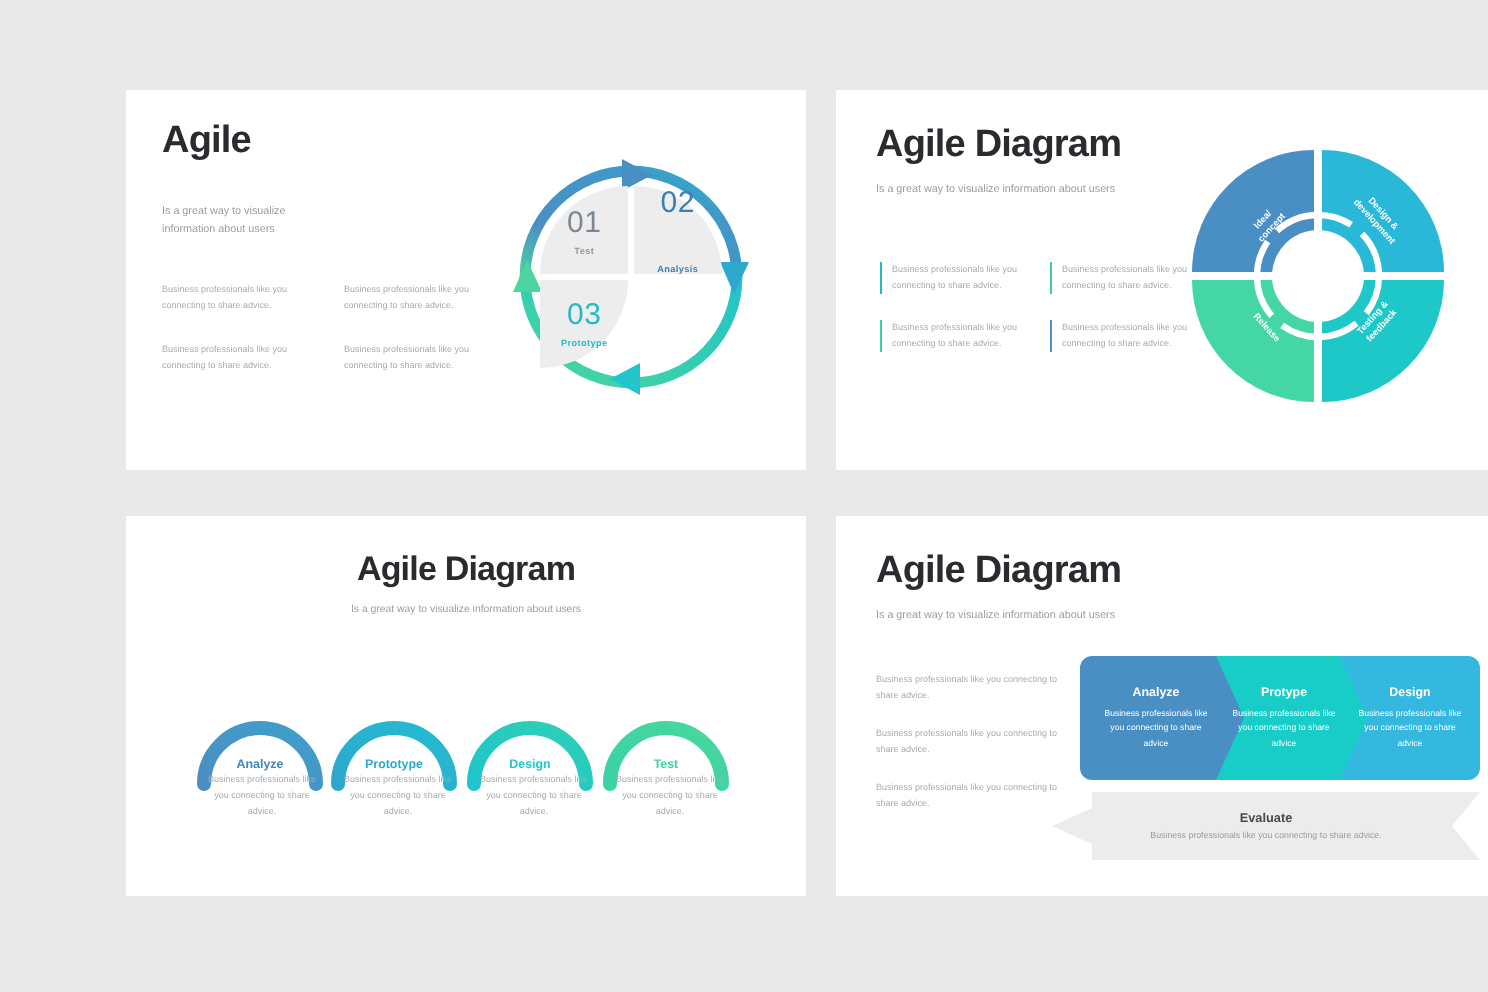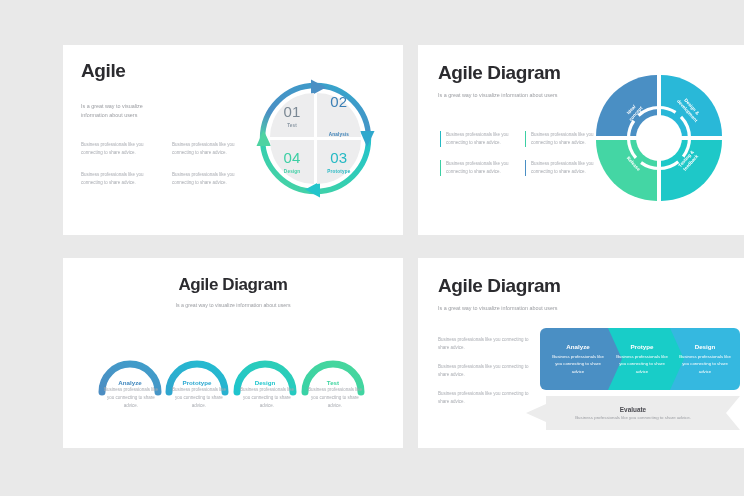--- a/index.html
+++ b/index.html
@@ -127,24 +127,20 @@
 
       <div class="quad-group">
         <div class="quad q1">
           <div class="num" style="color:#7b8894">01</div>
           <div class="lbl" style="color:#8b98a4">Test</div>
         </div>
         <div class="quad q2">
           <div class="num" style="color:#3a7fb5">02</div>
           <div class="lbl" style="color:#3a7fb5">Analysis</div>
         </div>
-        <div class="quad q4">
-          <div class="num" style="color:#3ccfa4">04</div>
-          <div class="lbl" style="color:#3ccfa4">Design</div>
-        </div>
         <div class="quad q3">
           <div class="num" style="color:#25b9c4">03</div>
           <div class="lbl" style="color:#25b9c4">Prototype</div>
         </div>
       </div>
     </div>
   </div>
 
   <div class="slide" id="slide2">
     <div class="title">Agile Diagram</div>

